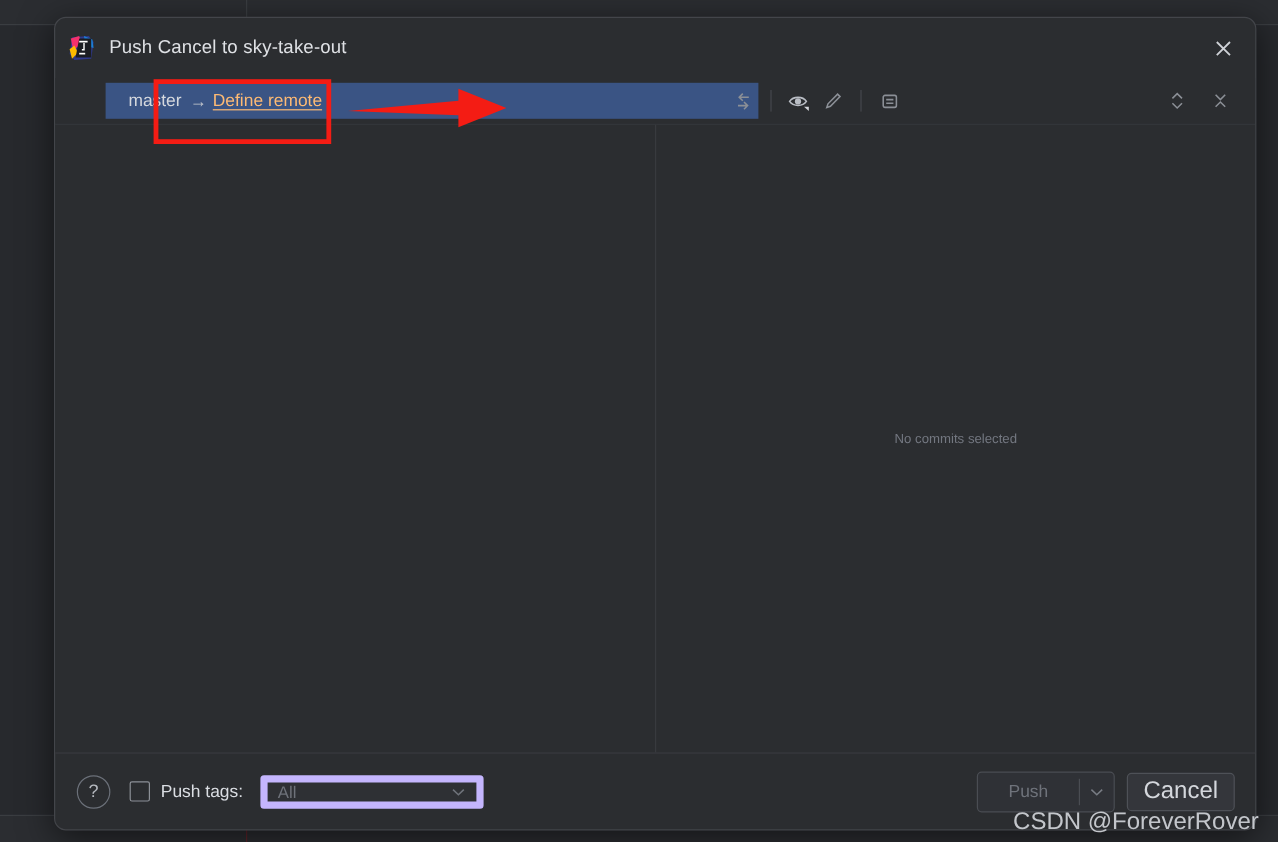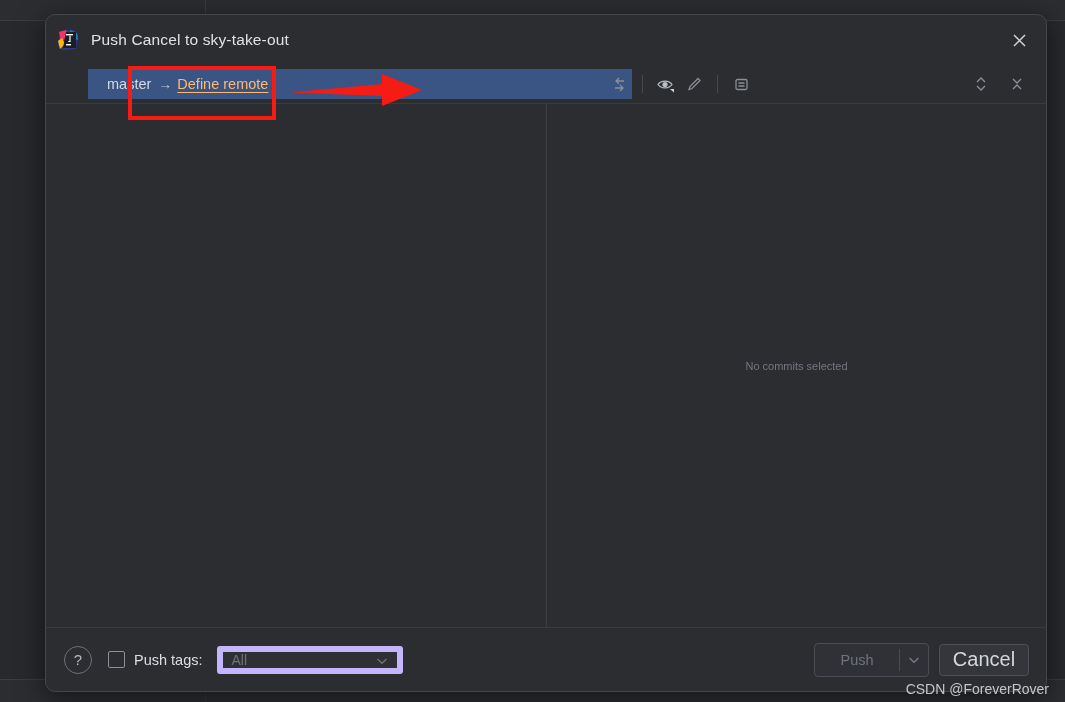--- a/index.html
+++ b/index.html
@@ -324,21 +324,21 @@
     font-size: 25px;
     font-family: "DejaVu Sans", "Liberation Sans", sans-serif;
     white-space: nowrap;
     letter-spacing: .5px;
   }
   .watermark {
     position: absolute;
     right: 16px;
     bottom: 5px;
     color: #c3c6cb;
-    font-size: 14px;
+    font-size: 20px;
     white-space: nowrap;
   }
 </style>
 </head>
 <body>
 
 <div id="backdrop">
   <div class="bd-top"></div>
   <div class="bd-vline"></div>
   <div class="bd-bottom"></div>

